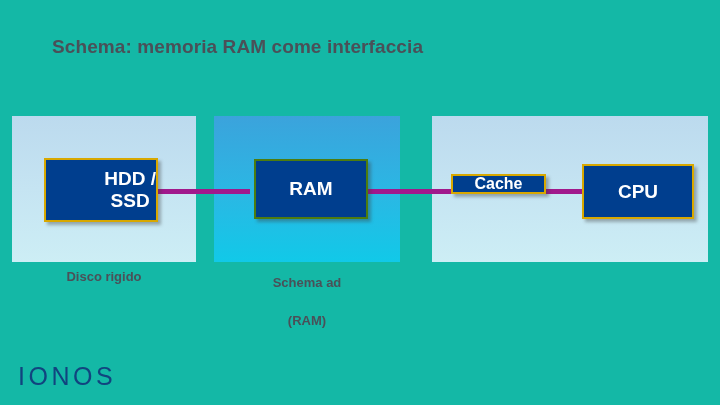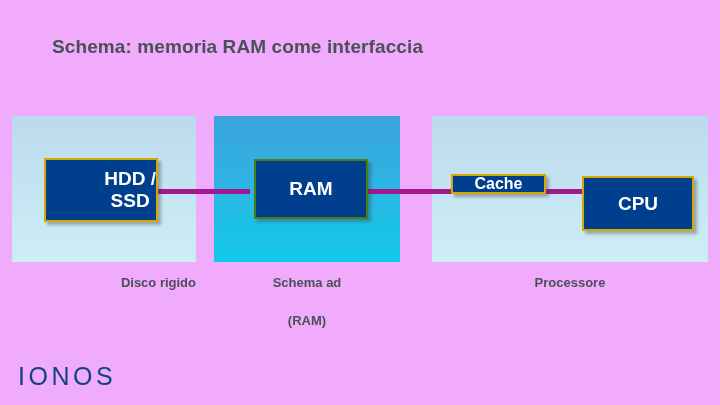--- a/index.html
+++ b/index.html
@@ -10,21 +10,21 @@
     width: 720px;
     height: 405px;
     background: #f7f7f7;
     font-family: "Liberation Sans", sans-serif;
     overflow: hidden;
   }
   .slide {
     position: relative;
     width: 720px;
     height: 405px;
-    background: #f0abfc;
+    background: #14b8a6;
   }
 
   
   .title {
     position: absolute;
     left: 52px;
     top: 36px;
     font-size: 19px;
     font-weight: bold;
     color: #4a5058;
@@ -99,36 +99,36 @@
   }
   .box-cache {
     left: 451px;
     top: 174px;
     width: 95px;
     height: 20px;
     font-size: 16px;
   }
   .box-cpu {
     left: 582px;
-    top: 176px;
+    top: 164px;
     width: 112px;
     height: 55px;
     font-size: 19px;
   }
 
   
   .caption {
     position: absolute;
     font-size: 13px;
     font-weight: bold;
     color: #4a5058;
     text-align: center;
     line-height: 1.45;
   }
-  .cap-disk { left: 12px; top: 274px; width: 184px; text-align: right; }
+  .cap-disk { left: 12px; top: 268px; width: 184px; }
   .cap-ram  { left: 214px; top: 274px; width: 186px; }
   .cap-cpu  { left: 432px; top: 274px; width: 276px; }
 
   
   .logo {
     position: absolute;
     left: 18px;
     top: 362px;
     font-size: 25px;
     font-weight: normal;
@@ -172,19 +172,16 @@
   <div class="caption cap-disk">
     <span>Disco rigido</span>
   </div>
 
   <div class="caption cap-ram">
     <span>Schema ad</span><br>
     <br>
     <span>(RAM)</span>
   </div>
 
-  <div class="caption cap-cpu">
-    <span>Processore</span>
-  </div>
 
   <div class="logo">IONOS</div>
 
 </div>
 
 </body></html>

